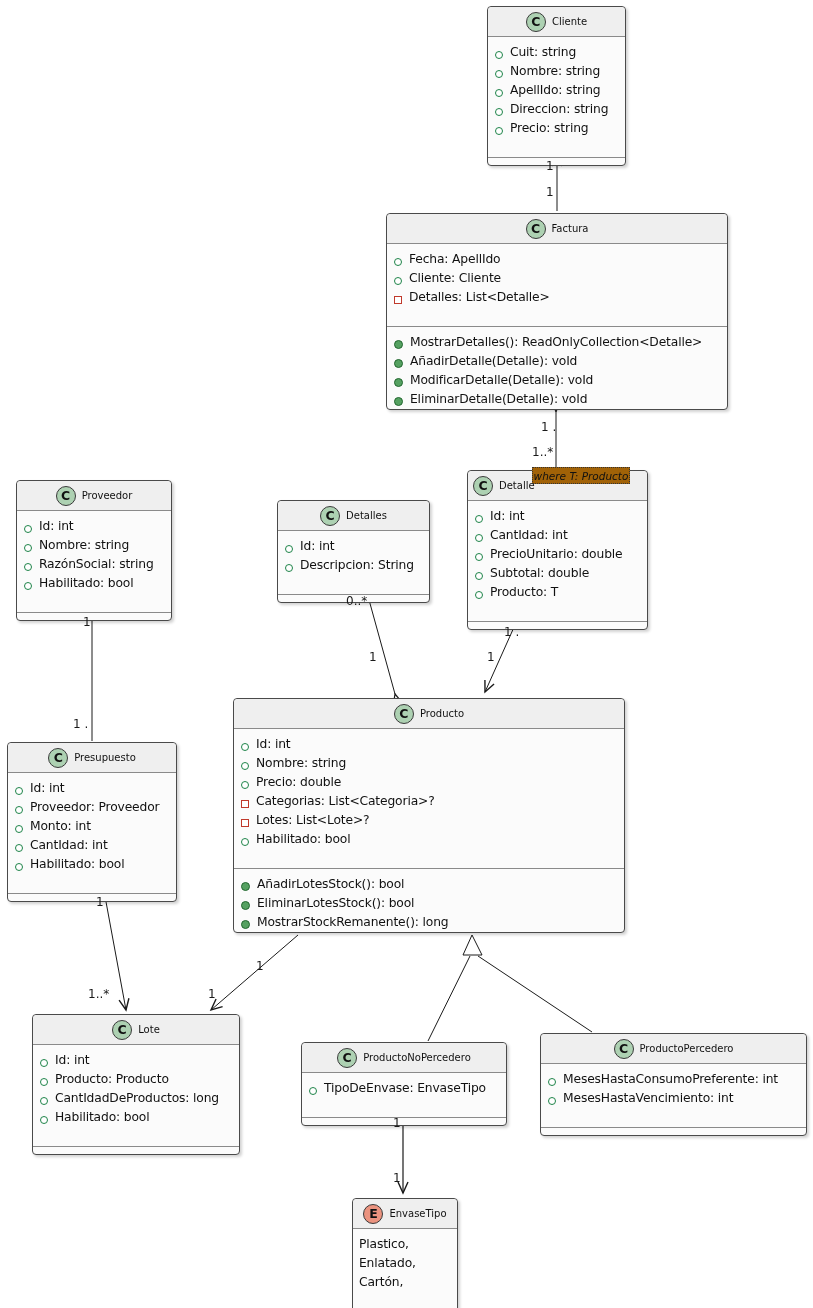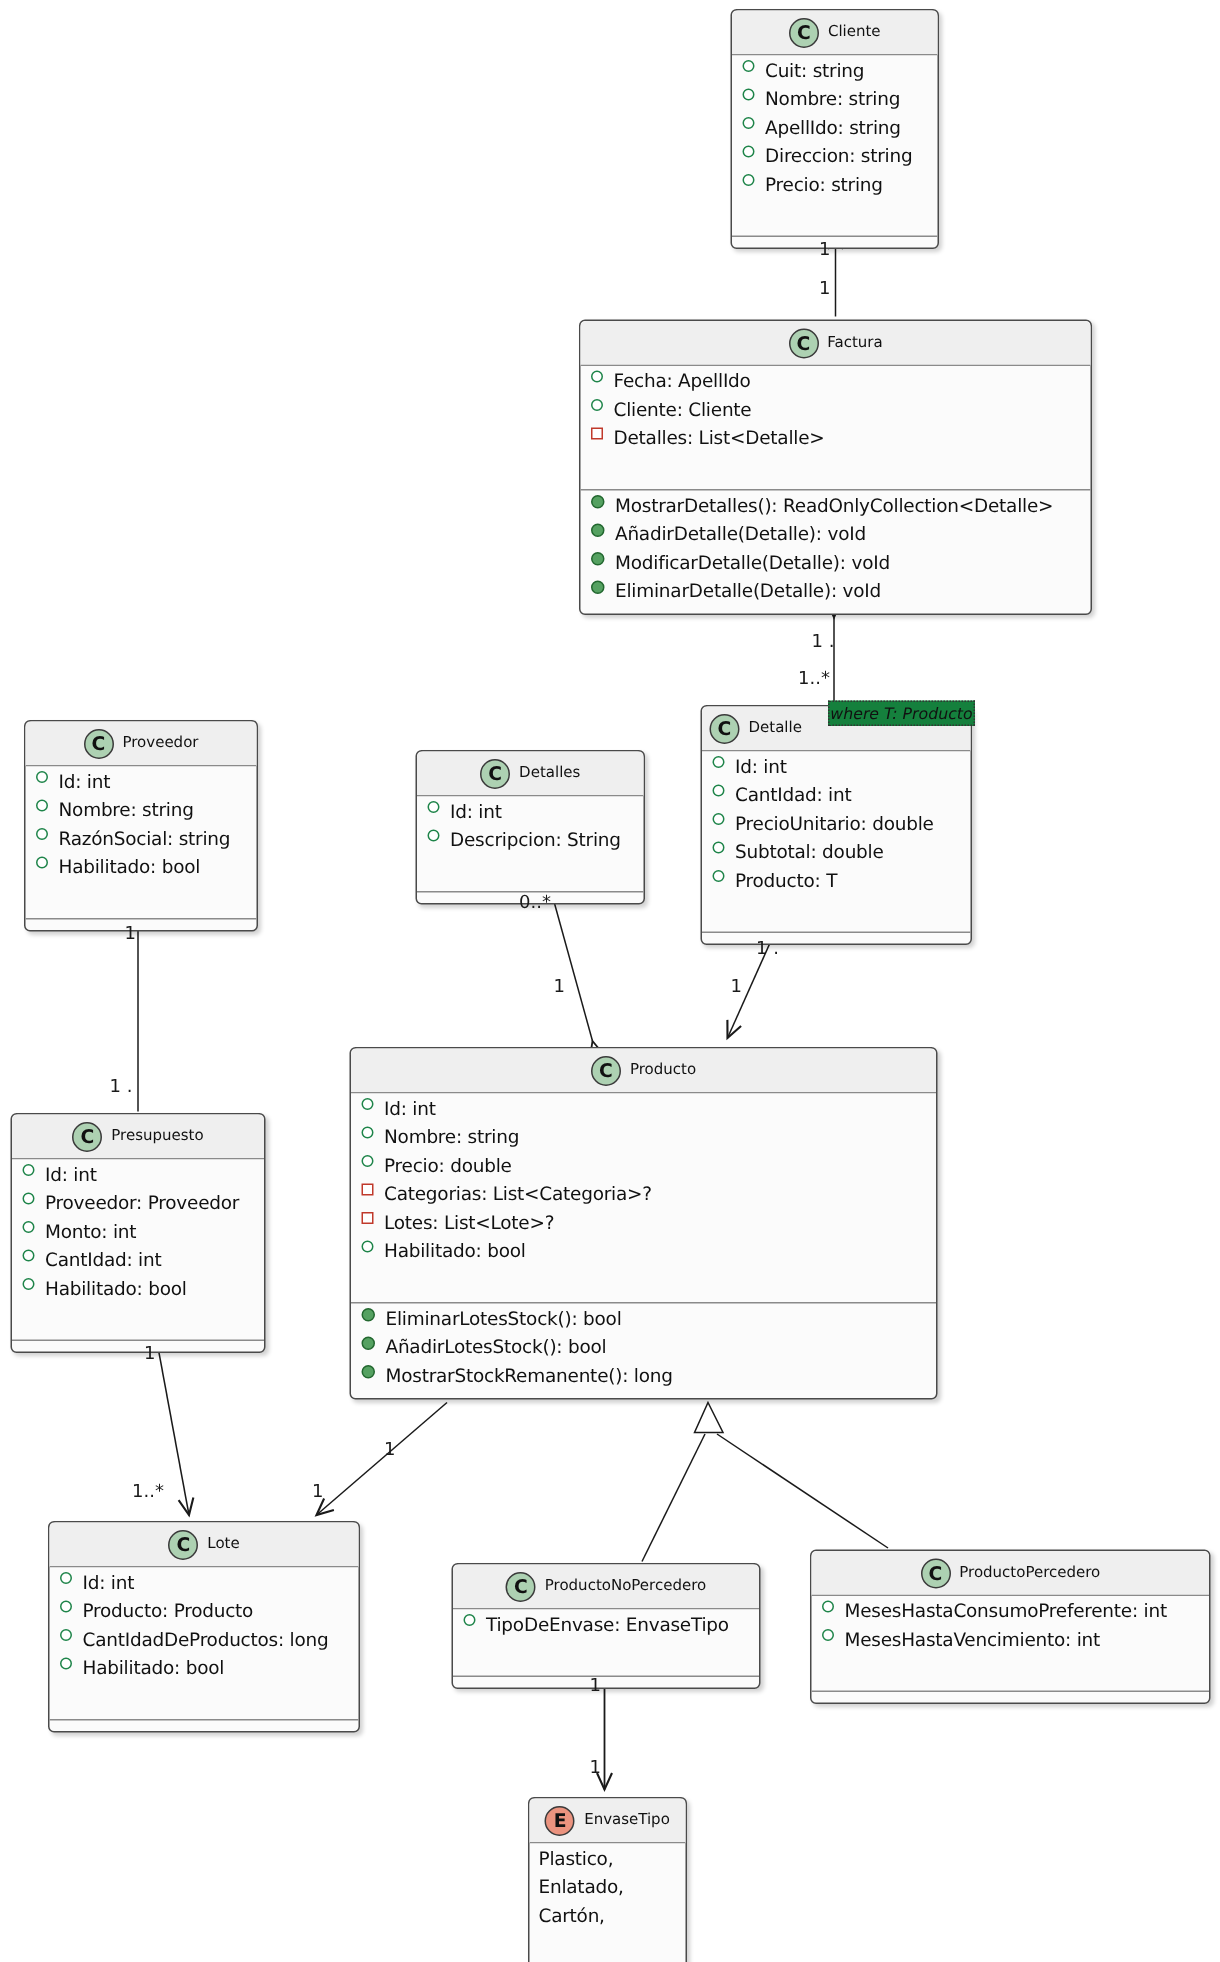--- a/index.html
+++ b/index.html
@@ -10,21 +10,21 @@
   .uml-class{position:absolute;background:#fbfbfb;border:1px solid #4a4a4a;border-radius:4px;
              box-shadow:2px 2px 3px rgba(0,0,0,.18);box-sizing:border-box;}
   .cls-header{background:#efefef;border-bottom:1px solid #8a8a8a;display:flex;align-items:center;
               justify-content:center;gap:6px;padding:3px 6px;height:23px;border-radius:4px 4px 0 0;}
   .badge{width:20px;height:20px;border-radius:50%;border:1px solid #3a3a3a;display:flex;align-items:center;
          justify-content:center;font-weight:bold;font-size:12.5px;flex:0 0 auto;box-sizing:border-box;color:#111;}
   .cls-title{font-size:10px;white-space:nowrap;}
   .compartment{padding:3px 0;}
   .compartment.empty{min-height:7px;padding:0;}
   .cls-methods{border-top:1px solid #8a8a8a;margin-top:19px;}
-  .member{display:flex;align-items:flex-start;gap:7px;padding:0 6px 0 7px;height:19px;
+  .member{display:flex;align-items:flex-end;gap:7px;padding:0 6px 0 7px;height:19px;
           font-size:12.3px;letter-spacing:-0.15px;white-space:nowrap;}
   .ic{flex:0 0 auto;display:inline-block;box-sizing:border-box;}
   .ic-pubf{width:8px;height:8px;border:1.5px solid #1E8449;border-radius:50%;background:#fff;}
   .ic-privf{width:8px;height:8px;border:1.5px solid #C0392B;background:#fff;}
   .ic-pubm{width:9px;height:9px;border:1px solid #22672f;border-radius:50%;background:#55A161;}
 
   
   #cls-cliente{left:487px;top:6px;width:139px;}
   #cls-factura{left:386px;top:213px;width:342px;}
   #cls-proveedor{left:16px;top:480px;width:156px;}
@@ -33,21 +33,21 @@
   #cls-detalle .cls-header{justify-content:flex-start;padding-left:5px;}
   #cls-presupuesto{left:7px;top:742px;width:170px;}
   #cls-producto{left:233px;top:698px;width:392px;}
   #cls-lote{left:32px;top:1014px;width:208px;}
   #cls-productonopercedero{left:301px;top:1042px;width:206px;}
   #cls-productopercedero{left:540px;top:1033px;width:267px;}
   #cls-envasetipo{left:352px;top:1198px;width:106px;}
   #cls-envasetipo .member{padding-left:6px;}
 
   .mult{position:absolute;font-size:12px;color:#1a1a1a;white-space:nowrap;}
-  .uml-note{position:absolute;left:552px;top:467px;width:96px;height:15px;background:#15803d;
+  .uml-note{position:absolute;left:532px;top:467px;width:96px;height:15px;background:#a16207;
             border:1px dotted #333;font-style:italic;font-size:10.5px;display:flex;align-items:center;
             justify-content:center;z-index:6;white-space:nowrap;}
 </style>
 </head>
 <body>
 
 <div id="canvas">
 
   <svg id="edges" viewBox="0 0 813 1308" xmlns="http://www.w3.org/2000/svg">
     <defs>
@@ -269,25 +269,25 @@
           <span>Lotes: List&lt;Lote&gt;?</span>
         </div>
         <div class="member">
           <span class="ic ic-pubf"></span>
           <span>Habilitado: bool</span>
         </div>
       </div>
       <div class="compartment cls-methods">
         <div class="member">
           <span class="ic ic-pubm"></span>
+          <span>AñadirLotesStock(): bool</span>
+        </div>
+        <div class="member">
+          <span class="ic ic-pubm"></span>
           <span>EliminarLotesStock(): bool</span>
-        </div>
-        <div class="member">
-          <span class="ic ic-pubm"></span>
-          <span>AñadirLotesStock(): bool</span>
         </div>
         <div class="member">
           <span class="ic ic-pubm"></span>
           <span>MostrarStockRemanente(): long</span>
         </div>
       </div>
     </div>
   <div class="uml-class" id="cls-lote">
       <div class="cls-header">
         <span class="badge" style="background: rgb(173, 209, 178);">C</span>

